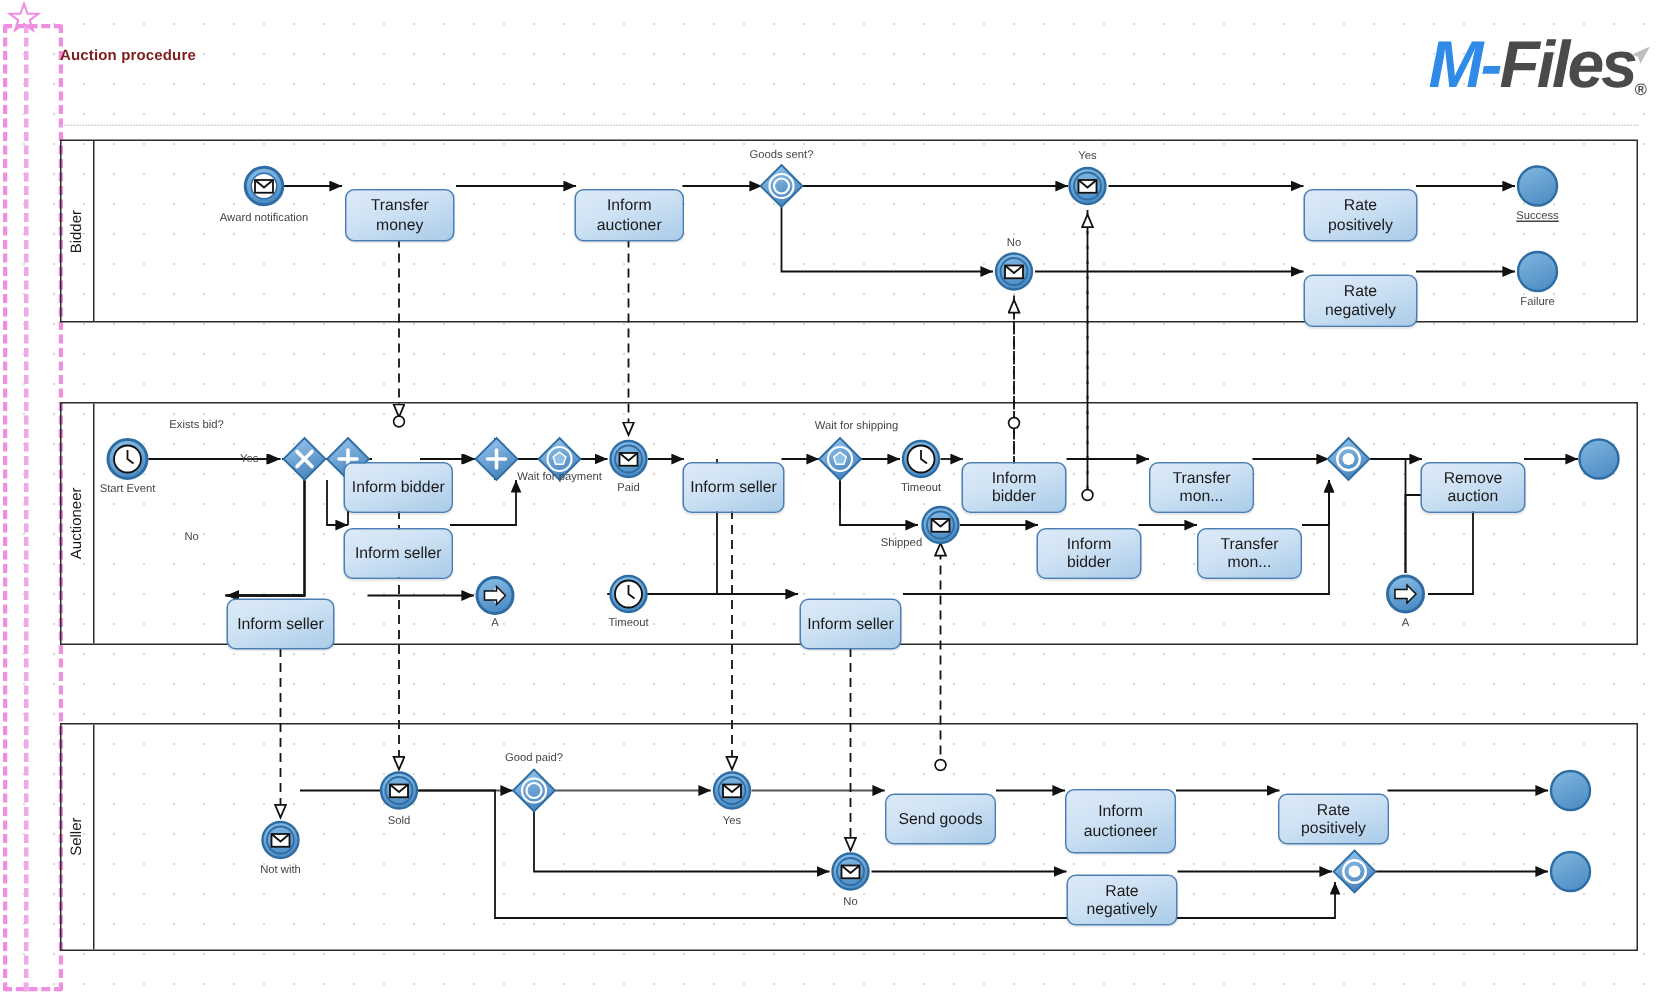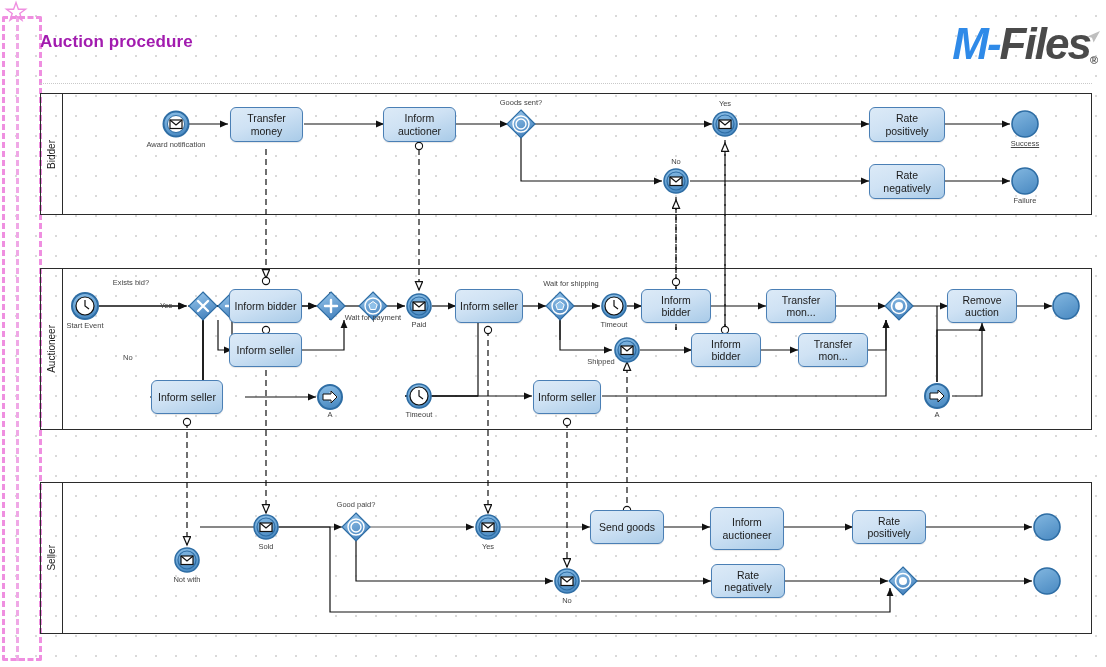--- a/index.html
+++ b/index.html
@@ -25,21 +25,21 @@
     box-sizing:border-box;
   }
   #sel-bar2{
     position:absolute;left:16px;top:16px;width:12px;height:645px;
     border-left:3px dashed #f0a8e6;
     box-sizing:border-box;
   }
   #star-icon{position:absolute;left:4px;top:0px;width:24px;height:24px;}
   #header{position:absolute;left:40px;top:32px;width:1050px;}
   #page-title{
-    font-size:17px;font-weight:bold;color:#a21caf;letter-spacing:.1px;
+    font-size:10px;font-weight:bold;color:#7f1d1d;letter-spacing:.1px;
   }
   #page-subtitle{font-size:8.5px;color:#b4b4b4;margin-top:7px;}
   #header-rule{position:absolute;left:40px;top:83px;width:1052px;border-top:1px dotted #c9c9c9;}
   #logo{
     position:absolute;right:8px;top:22px;
     font-size:44px;font-weight:bold;font-style:italic;
     letter-spacing:-2px;line-height:1;
     font-family:"Liberation Sans", sans-serif;
   }
   #logo .m{color:#2f8ae8;}
@@ -60,20 +60,21 @@
   svg.flow{position:absolute;left:0;top:0;width:1106px;height:667px;pointer-events:none;}
 
   .task{
     position:absolute;box-sizing:border-box;
     border:1px solid #4a7fb5;border-radius:6px;
     background:linear-gradient(160deg,#dceaf7 0%,#cfe2f4 42%,#a9cbe8 100%);
     display:flex;align-items:center;justify-content:center;
     text-align:center;font-size:10.5px;color:#1a1a1a;line-height:1.15;
     padding:2px 4px;
     box-shadow:0 1px 1px rgba(0,0,0,0.10);
+    margin-top:19px;
   }
   .evt-label{
     position:absolute;font-size:7.5px;color:#444;white-space:nowrap;
     text-align:center;left:50%;transform:translateX(-50%);
   }
   .edge-label{
     position:absolute;font-size:7.5px;color:#444;white-space:nowrap;
   }
 </style>
 </head>

